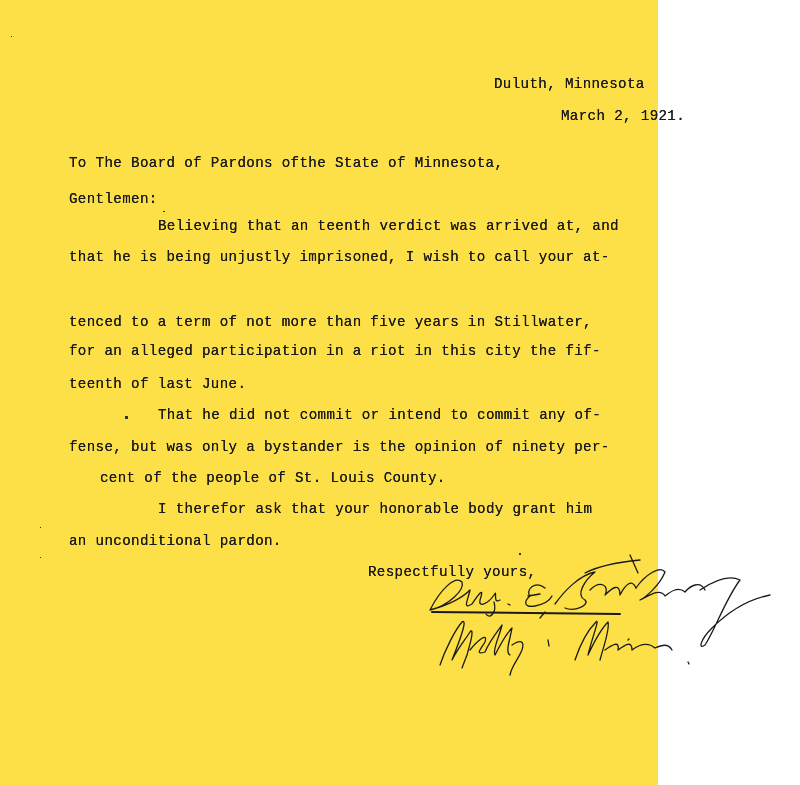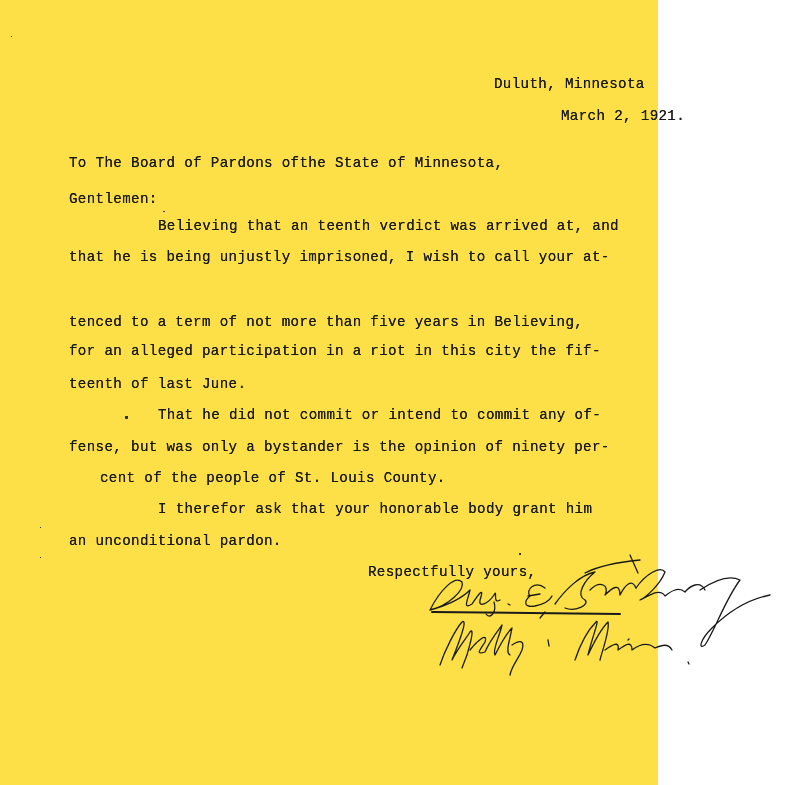--- a/index.html
+++ b/index.html
@@ -47,21 +47,21 @@
 <div class="page">
 
   <div class="line" style="left:494px; top:77px;">Duluth, Minnesota</div>
   <div class="line" style="left:523px; top:109px;padding-left:38px;">March 2, 1921.</div>
 
   <div class="line" style="left:69px; top:148px;margin-top:8px;">To The Board of Pardons ofthe State of Minnesota,</div>
   <div class="line" style="left:69px; top:192px;">Gentlemen:</div>
 
   <div class="line" style="left:158px; top:219px;">Believing that an teenth verdict was arrived at, and</div>
   <div class="line" style="left:69px; top:250px;">that he is being unjustly imprisoned, I wish to call your at-</div>
-  <div class="line" style="left:69px; top:315px;">tenced to a term of not more than five years in Believing,</div>
+  <div class="line" style="left:69px; top:315px;">tenced to a term of not more than five years in Stillwater,</div>
   <div class="line" style="left:69px; top:344px;">for an alleged participation in a riot in this city the fif-</div>
   <div class="line" style="left:69px; top:377px;">teenth of last June.</div>
 
   <div class="speck" style="left:125px; top:416px; width:3px; height:3px;"></div>
   <div class="line" style="left:158px; top:408px;">That he did not commit or intend to commit any of-</div>
   <div class="line" style="left:69px; top:440px;text-align:right;">fense, but was only a bystander is the opinion of ninety per-</div>
   <div class="line" style="left:69px; top:471px;margin-left:31px;">cent of the people of St. Louis County.</div>
 
   <div class="line" style="left:158px; top:502px;">I therefor ask that your honorable body grant him</div>
   <div class="line" style="left:69px; top:534px;">an unconditional pardon.</div>

